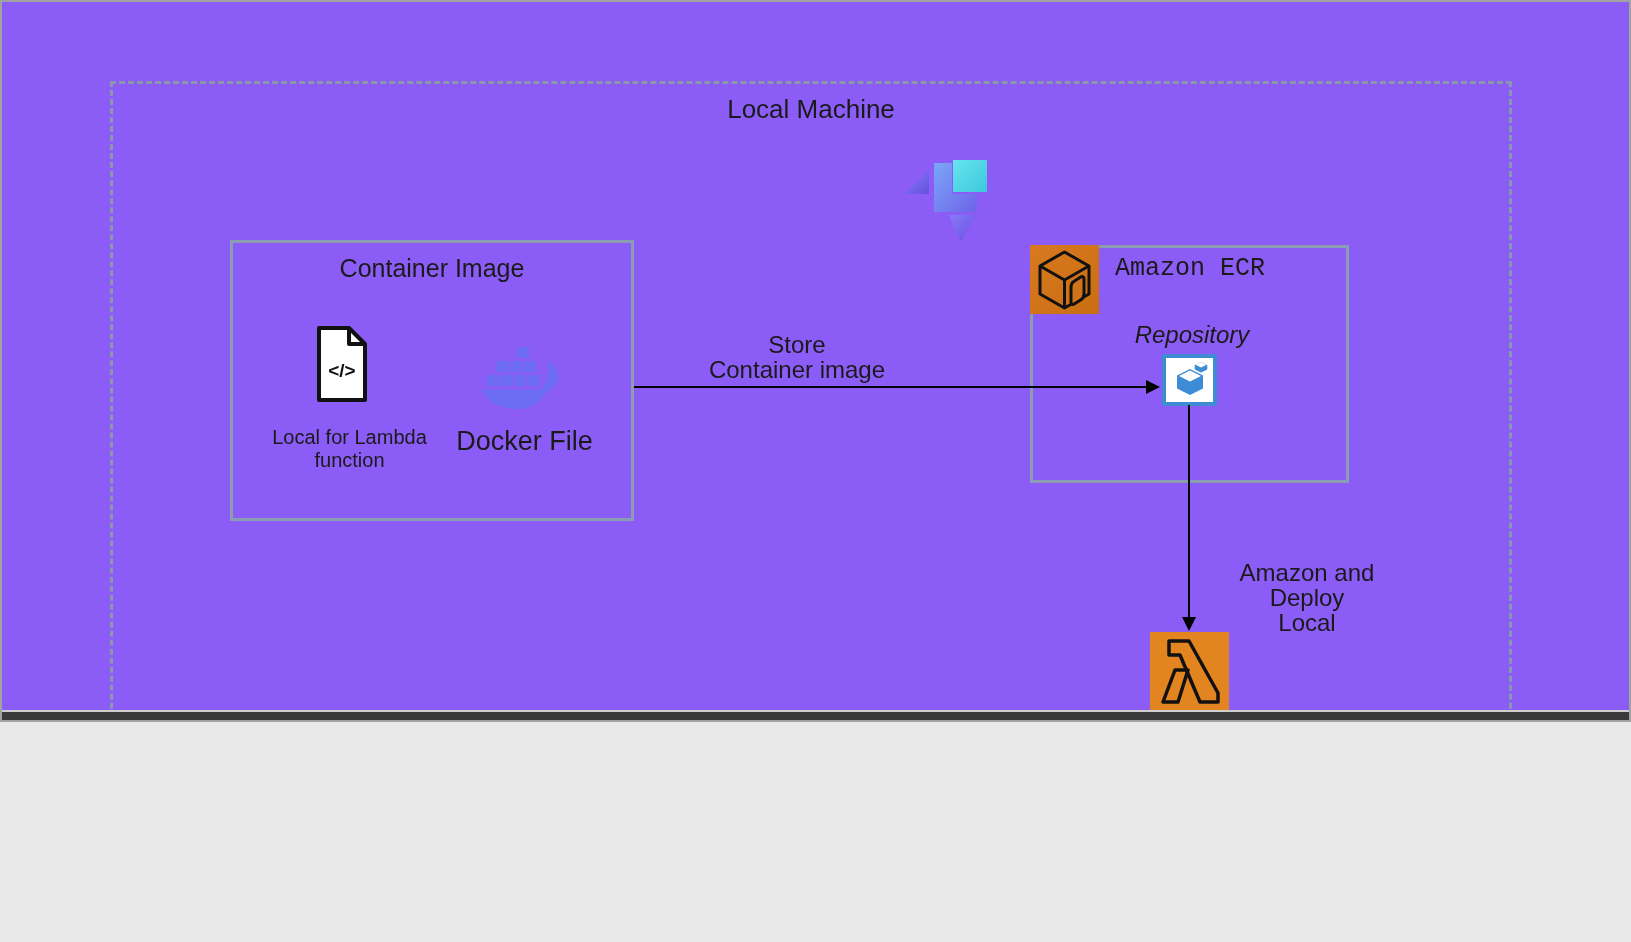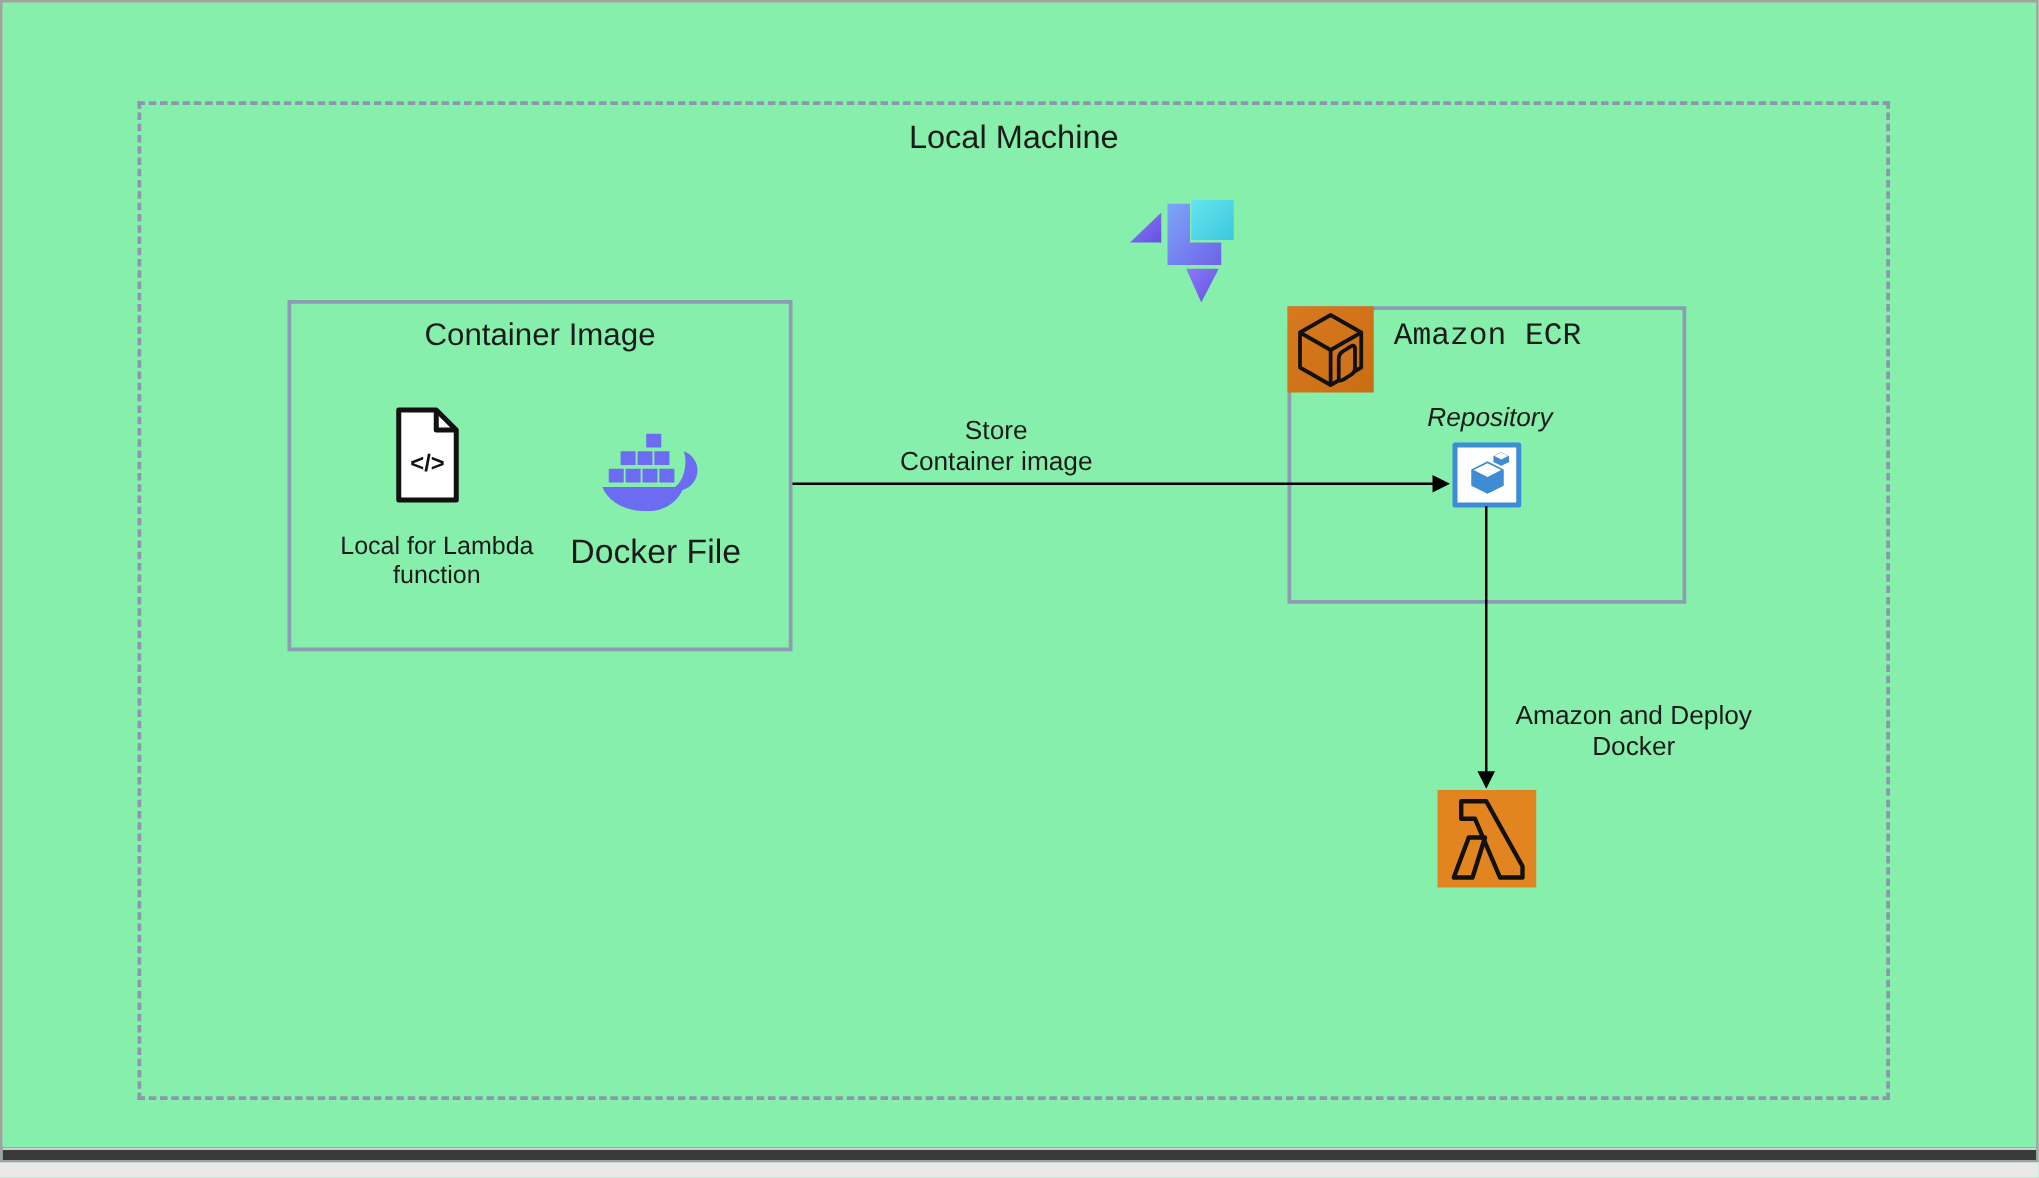--- a/index.html
+++ b/index.html
@@ -1,34 +1,34 @@
 <!DOCTYPE html>
 <html><head>
 <meta charset="utf-8">
 <style>
   html,body { margin:0; padding:0; background:#e9e9e9; }
   .screen {
     position:relative;
-    width:1631px; height:930px;
-    background:#86efac;
+    width:1631px; height:722px;
+    background:#8b5cf6;
     border:2px solid #a2a2a2;
     box-sizing:border-box;
     font-family:"Liberation Sans", sans-serif;
     color:#1a1a1a;
     overflow:hidden;
   }
   .abs { position:absolute; }
 
   
   .dashed-box { position:absolute; border:3px dashed #8a97ac; box-sizing:border-box; }
   .solid-box  { position:absolute; border:3px solid #8b9db2; box-sizing:border-box; }
 
   .title-lg { font-size:26px; }
   .title-md { font-size:25px; }
-  .label-sm { font-size:21px; line-height:25px; text-align:center; }
+  .label-sm { font-size:24px; line-height:25px; text-align:center; }
 
   #local-machine-box { left:108px; top:79px; width:1402px; height:799px; }
   #local-machine-title { position:absolute; top:10px; left:0; width:100%; text-align:center; }
 
   #localstack-box { left:899px; top:143px; width:516px; height:589px; }
   #localstack-title { position:absolute; top:9px; left:0; right:30px; text-align:center; }
 
   #container-image-box { left:228px; top:238px; width:404px; height:281px; }
   #container-image-title { position:absolute; top:11px; left:0; width:100%; text-align:center; }
 
@@ -155,21 +155,21 @@
   <div id="store-arrow-head" class="arrow-head-right"></div>
   <div id="store-arrow-label" class="abs label-sm">
     <div>Store</div>
     <div>Container image</div>
   </div>
 
   <div id="deploy-arrow-line" class="arrow-line-v"></div>
   <div id="deploy-arrow-head" class="arrow-head-down"></div>
   <div id="deploy-arrow-label" class="abs label-sm">
     <div>Amazon and Deploy</div>
-    <div>Docker</div>
+    <div>Local</div>
   </div>
 
   <div id="lambda-icon" class="abs">
     <svg width="79" height="78" viewBox="0 0 79 78">
       <path d="M19,9 H39 L68,61 V70 H50 L30,23 H19 Z" fill="none" stroke="#111111" stroke-width="3.5" stroke-linejoin="round"></path>
       <path d="M25,38 L38,38 L28,70 L13,70 Z" fill="none" stroke="#111111" stroke-width="3.5" stroke-linejoin="round"></path>
     </svg>
   </div>
 
   <div id="window-bottom-edge"></div>

